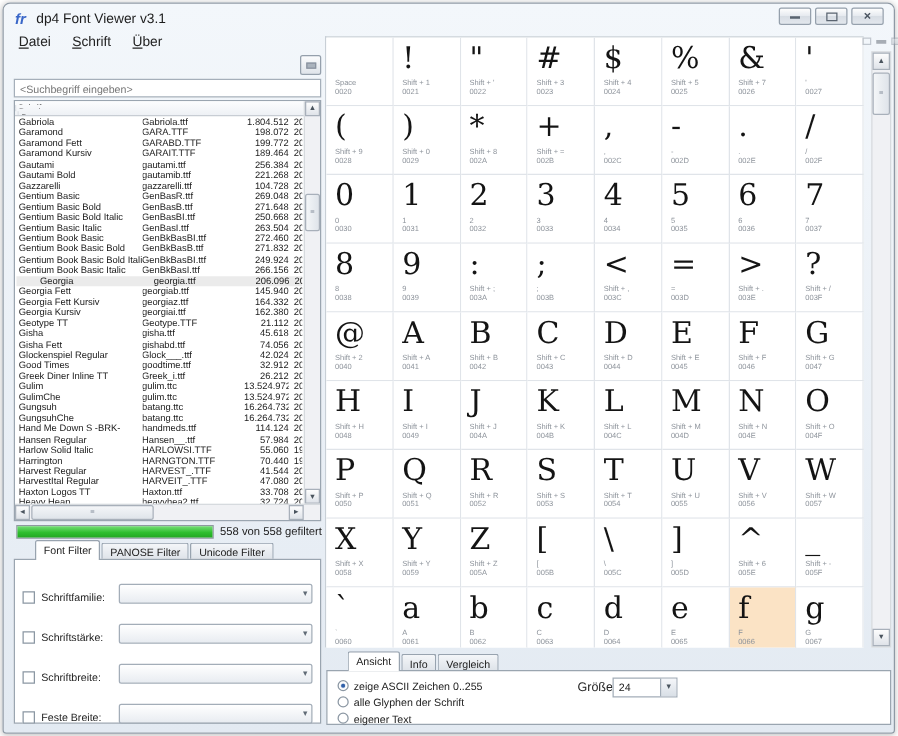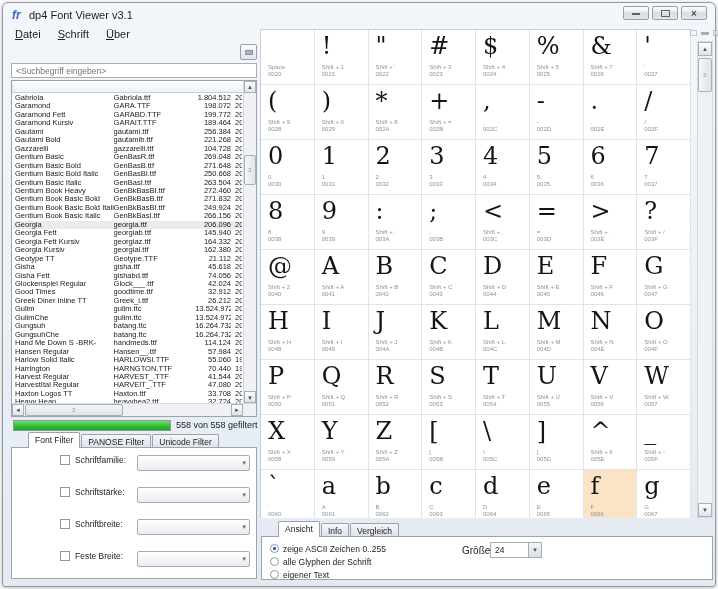--- a/index.html
+++ b/index.html
@@ -40,21 +40,21 @@
   .lheader { position:absolute; left:0; top:0; right:3px; height:12px;
              background:linear-gradient(#fcfdfe,#eef1f5); border-bottom:1px solid #c8cdd4;
              font-size:7.5px; color:#333; display:flex;flex-direction:column; }
   .lheader span { padding:1px 2px; overflow:hidden; white-space:nowrap; }
   .h-name { width:102px; }
   .h-file { width:82px; border-left:1px solid #dde1e6; }
   .h-size { width:36px; text-align:right; border-left:1px solid #dde1e6; }
   .h-d    { width:12px; border-left:1px solid #dde1e6; margin-left:2px; }
   .lrows { position:absolute; left:1px; top:13px; right:14px; bottom:13px; overflow:hidden; }
   .lrow { height:8.46px; font-size:7.5px; line-height:8.4px; white-space:nowrap; display:flex; color:#1a1a1a; }
-  .lrow.selected { background:#ebebeb; }
+  .lrow.selected { background:#ebebeb;padding-left:17px; }
   .c-name { width:101px; padding-left:2px; overflow:hidden; }
   .c-file { width:82px; overflow:hidden; }
   .c-size { width:36px; text-align:right; overflow:hidden; }
   .c-d { width:7px; margin-left:4px; overflow:hidden; }
 
   
   .sb-btn { position:absolute; border:1px solid #a8b0ba; background:linear-gradient(#fdfdfd,#dfe3e9);
             color:#4a545e; font-size:6px; line-height:11px; text-align:center; }
   .vscroll1 { position:absolute; top:0; right:0; bottom:13px; width:13px; background:#f0f1f4; border-left:1px solid #d6dade; }
   .vscroll1 .up { left:0; top:0; width:12px; height:12px; }
@@ -76,21 +76,21 @@
   .tabs { position:absolute; display:flex; align-items:flex-end;padding-left:17px; }
   .ftabs { left:8px; top:429px; }
   .btabs { left:258px; top:518px; }
   .tab { font-size:8.5px; color:#222; border:1px solid #98a3af; border-bottom:none;
          background:linear-gradient(#f4f6f9,#dde2e8); padding:2px 6px 2px 6px; height:14px;
          border-radius:2px 2px 0 0; margin-right:1px; }
   .tab.active { background:#fff; height:16px; position:relative; z-index:2; }
 
   .groupbox { position:absolute; background:#fff; border:1px solid #9aa5b0; }
   .fbox { left:8px; top:444px; width:246px; height:132px; padding:7px 6px 0 6px; }
-  .frow { display:flex; align-items:flex-start; height:28px; margin-bottom:4px;margin-left:42px; }
+  .frow { display:flex; align-items:flex-end; height:28px; margin-bottom:4px; }
   .cb { width:10px; height:10px; border:1px solid #8b97a3; background:#fff; margin-right:5px; flex:none; }
   .flabel { font-size:8.5px; color:#222; width:62px; flex:none; }
   .dd { position:relative; flex:1; height:16px; border:1px solid #a3adb8; border-radius:2px;
         background:linear-gradient(#ffffff,#e8ecf1); }
   .ddarrow { position:absolute; right:3px; top:3px; font-size:7px; color:#606b76; }
 
   
   .grid-wrap { position:absolute; left:257px; top:26px; width:431px; height:489px; background:#fff;
                border-left:1px solid #c8cfd6; border-top:1px solid #c8cfd6; overflow:hidden; }
   .grid { display:grid; grid-template-columns:repeat(8,1fr); grid-auto-rows:55px; }
@@ -246,21 +246,21 @@
         </div>
 
         <div class="lrow">
           <span class="c-name">Gentium Basic Italic</span>
           <span class="c-file">GenBasI.ttf</span>
           <span class="c-size">263.504</span>
           <span class="c-d">20</span>
         </div>
 
         <div class="lrow">
-          <span class="c-name">Gentium Book Heavy</span>
+          <span class="c-name">Gentium Book Basic</span>
           <span class="c-file">GenBkBasBI.ttf</span>
           <span class="c-size">272.460</span>
           <span class="c-d">20</span>
         </div>
 
         <div class="lrow">
           <span class="c-name">Gentium Book Basic Bold</span>
           <span class="c-file">GenBkBasB.ttf</span>
           <span class="c-size">271.832</span>
           <span class="c-d">20</span>

